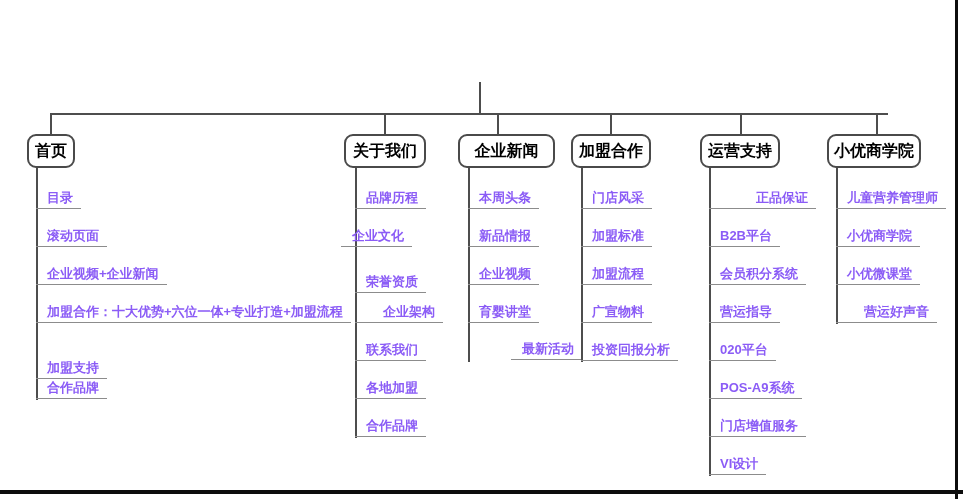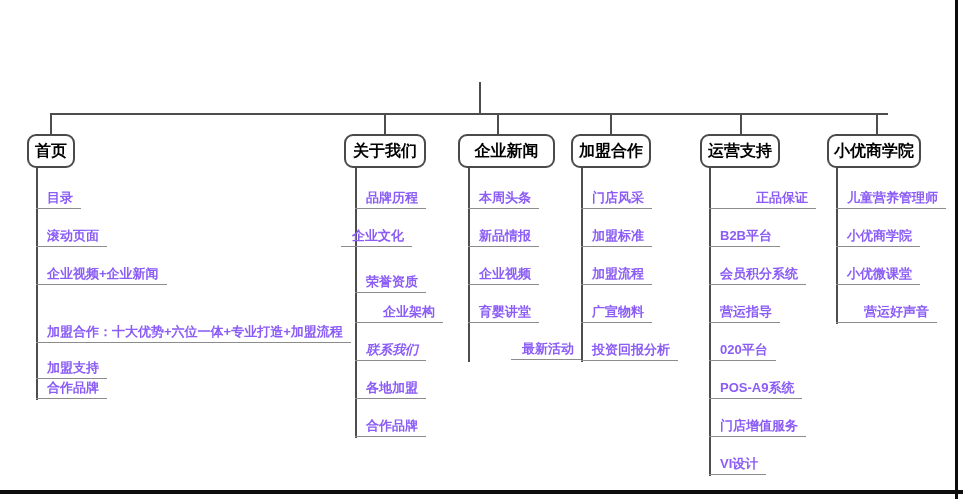--- a/index.html
+++ b/index.html
@@ -37,33 +37,33 @@
 
   <div id="branches">
       <div class="line" style="left: 50px; top: 113px; width: 2px; height: 23px;"></div>
       <div class="node-box branch-box" style="left: 27px; width: 48px;">
         <span>首页</span>
       </div>
       <div class="line" style="left: 36px; top: 168px; width: 1.5px; height: 231.5px;"></div>
       <div class="tree-item" style="left: 36px; top: 189px;">目录</div>
       <div class="tree-item" style="left: 36px; top: 227px;">滚动页面</div>
       <div class="tree-item" style="left: 36px; top: 265px;">企业视频+企业新闻</div>
-      <div class="tree-item" style="left: 36px; top: 303px; margin-top: 20px;">加盟合作：十大优势+六位一体+专业打造+加盟流程</div>
+      <div class="tree-item" style="left: 36px; top: 303px;">加盟合作：十大优势+六位一体+专业打造+加盟流程</div>
       <div class="tree-item" style="left: 36px; top: 359px;">加盟支持</div>
       <div class="tree-item" style="left: 36px; top: 379px;">合作品牌</div>
       <div class="line" style="left: 384px; top: 113px; width: 2px; height: 23px;"></div>
       <div class="node-box branch-box" style="left: 344px; width: 82px;">
         <span>关于我们</span>
       </div>
       <div class="line" style="left: 355px; top: 168px; width: 1.5px; height: 269.5px;"></div>
       <div class="tree-item" style="left: 355px; top: 189px;">品牌历程</div>
       <div class="tree-item" style="left: 341px; top: 227px;">企业文化</div>
       <div class="tree-item" style="left: 355px; top: 265px; margin-top: 8px;">荣誉资质</div>
       <div class="tree-item" style="left: 355px; top: 303px; padding-left: 28px;">企业架构</div>
-      <div class="tree-item" style="left: 355px; top: 341px; font-style: italic;">联系我们</div>
+      <div class="tree-item" style="left: 355px; top: 341px;">联系我们</div>
       <div class="tree-item" style="left: 355px; top: 379px;">各地加盟</div>
       <div class="tree-item" style="left: 355px; top: 417px;">合作品牌</div>
       <div class="line" style="left: 497px; top: 113px; width: 2px; height: 23px;"></div>
       <div class="node-box branch-box" style="left: 458px; width: 97px;">
         <span>企业新闻</span>
       </div>
       <div class="line" style="left: 468px; top: 168px; width: 1.5px; height: 193.5px;"></div>
       <div class="tree-item" style="left: 468px; top: 189px;">本周头条</div>
       <div class="tree-item" style="left: 468px; top: 227px;">新品情报</div>
       <div class="tree-item" style="left: 468px; top: 265px;">企业视频</div>

